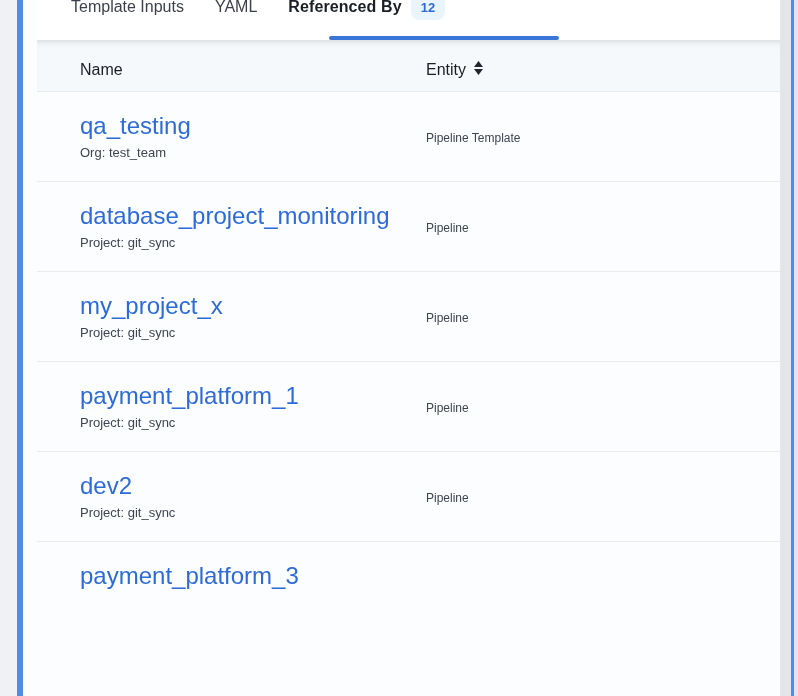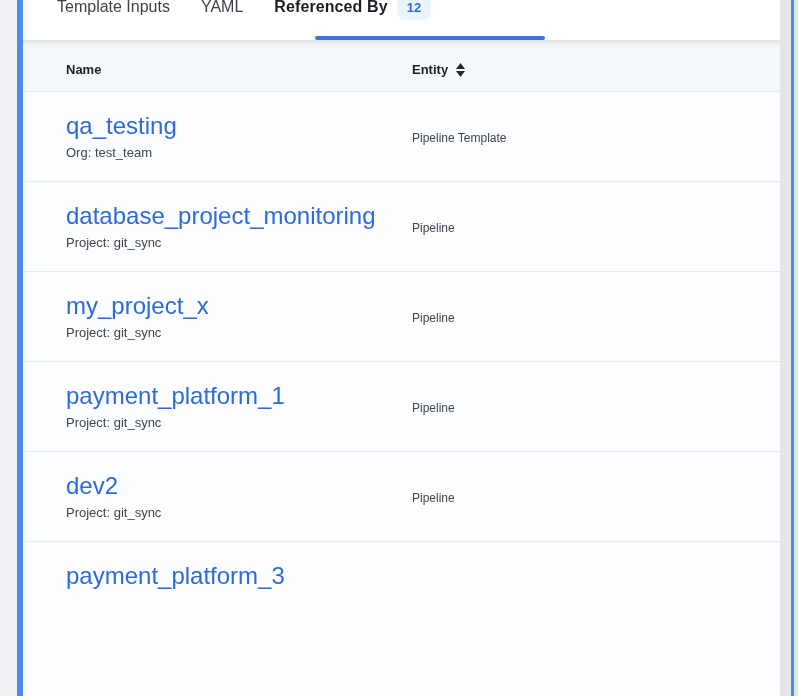--- a/index.html
+++ b/index.html
@@ -21,34 +21,34 @@
   html,body{margin:0;padding:0;}
   body{font-family:"Liberation Sans","DejaVu Sans",sans-serif;background:#e9eaec;}
   .screen{position:relative;width:798px;height:696px;overflow:hidden;background:var(--panel-bg);}
 
   .left-gutter{position:absolute;left:0;top:0;width:17px;height:696px;background:var(--gutter-left);}
   .drawer-border-left{position:absolute;left:17px;top:0;width:6px;height:696px;background:var(--sidebar-blue);}
   .scroll-track{position:absolute;left:781px;top:0;width:10px;height:696px;background:var(--track-gray);}
   .drawer-border-right{position:absolute;left:791px;top:0;width:3px;height:696px;background:var(--sidebar-blue);}
   .right-gutter{position:absolute;left:794px;top:0;width:4px;height:696px;background:var(--track-gray);}
 
-  .panel{position:absolute;left:23px;top:0;width:758px;height:696px;background:var(--panel-bg);border-right:1px solid #e5e7ea;box-sizing:border-box;}
+  .panel{position:absolute;left:23px;top:0;width:758px;height:696px;background:var(--panel-bg);border-right:1px solid #e5e7ea;box-sizing:border-box;padding-left:14px;}
 
   .tabbar{position:relative;height:40px;background:var(--tabbar-bg);display:flex;align-items:flex-start;padding-left:34px;box-sizing:border-box;}
   .tab{position:relative;top:-3px;line-height:20px;font-size:16px;color:var(--tab-gray);margin-right:31px;cursor:pointer;display:flex;align-items:flex-start;white-space:nowrap;}
   .tab.active{color:var(--text-dark);font-weight:700;letter-spacing:0.1px;}
   .tab-badge{position:relative;top:-3px;margin-left:9px;background:var(--badge-bg);color:var(--badge-text);font-size:13px;font-weight:700;line-height:13px;padding:7px 10px 6px 10px;border-radius:8px;}
   .tab-underline{position:absolute;left:292px;bottom:0;width:230px;height:4px;background:var(--accent);border-radius:3px;}
 
   .table-clip{position:relative;height:627px;overflow:hidden;}
 
   .thead{position:relative;height:52px;background:var(--thead-bg);border-bottom:1px solid var(--sep);box-shadow:inset 0 7px 7px -6px rgba(70,80,100,0.22);box-sizing:border-box;}
-  .th{position:absolute;top:21px;font-size:13px;font-weight:700;color:var(--text-dark);line-height:18px;}
+  .th{position:absolute;top:21px;font-size:16px;font-weight:400;color:var(--text-dark);line-height:18px;}
   .th-name{left:43px;}
-  .th-entity{left:389px;display:flex;align-items:center;cursor:pointer;}
+  .th-entity{left:389px;display:flex;cursor:pointer;}
   .sort-icon{margin-left:8px;display:inline-flex;flex-direction:column;gap:2px;}
   .sort-icon svg{display:block;}
 
   .row{position:relative;height:90px;border-bottom:1px solid var(--sep);box-sizing:border-box;background:var(--panel-bg);}
   .row:last-child{border-bottom:none;}
   .cell-name{position:absolute;left:43px;top:23px;}
   .row-link{font-size:24px;line-height:21px;font-weight:500;color:var(--link);text-decoration:none;cursor:pointer;white-space:nowrap;}
   .row-scope{position:absolute;left:43px;top:51px;font-size:13px;line-height:19px;color:var(--text-gray);white-space:nowrap;}
   .cell-entity{position:absolute;left:389px;top:37px;font-size:12px;line-height:19px;color:var(--text-gray);white-space:nowrap;}
 </style>

